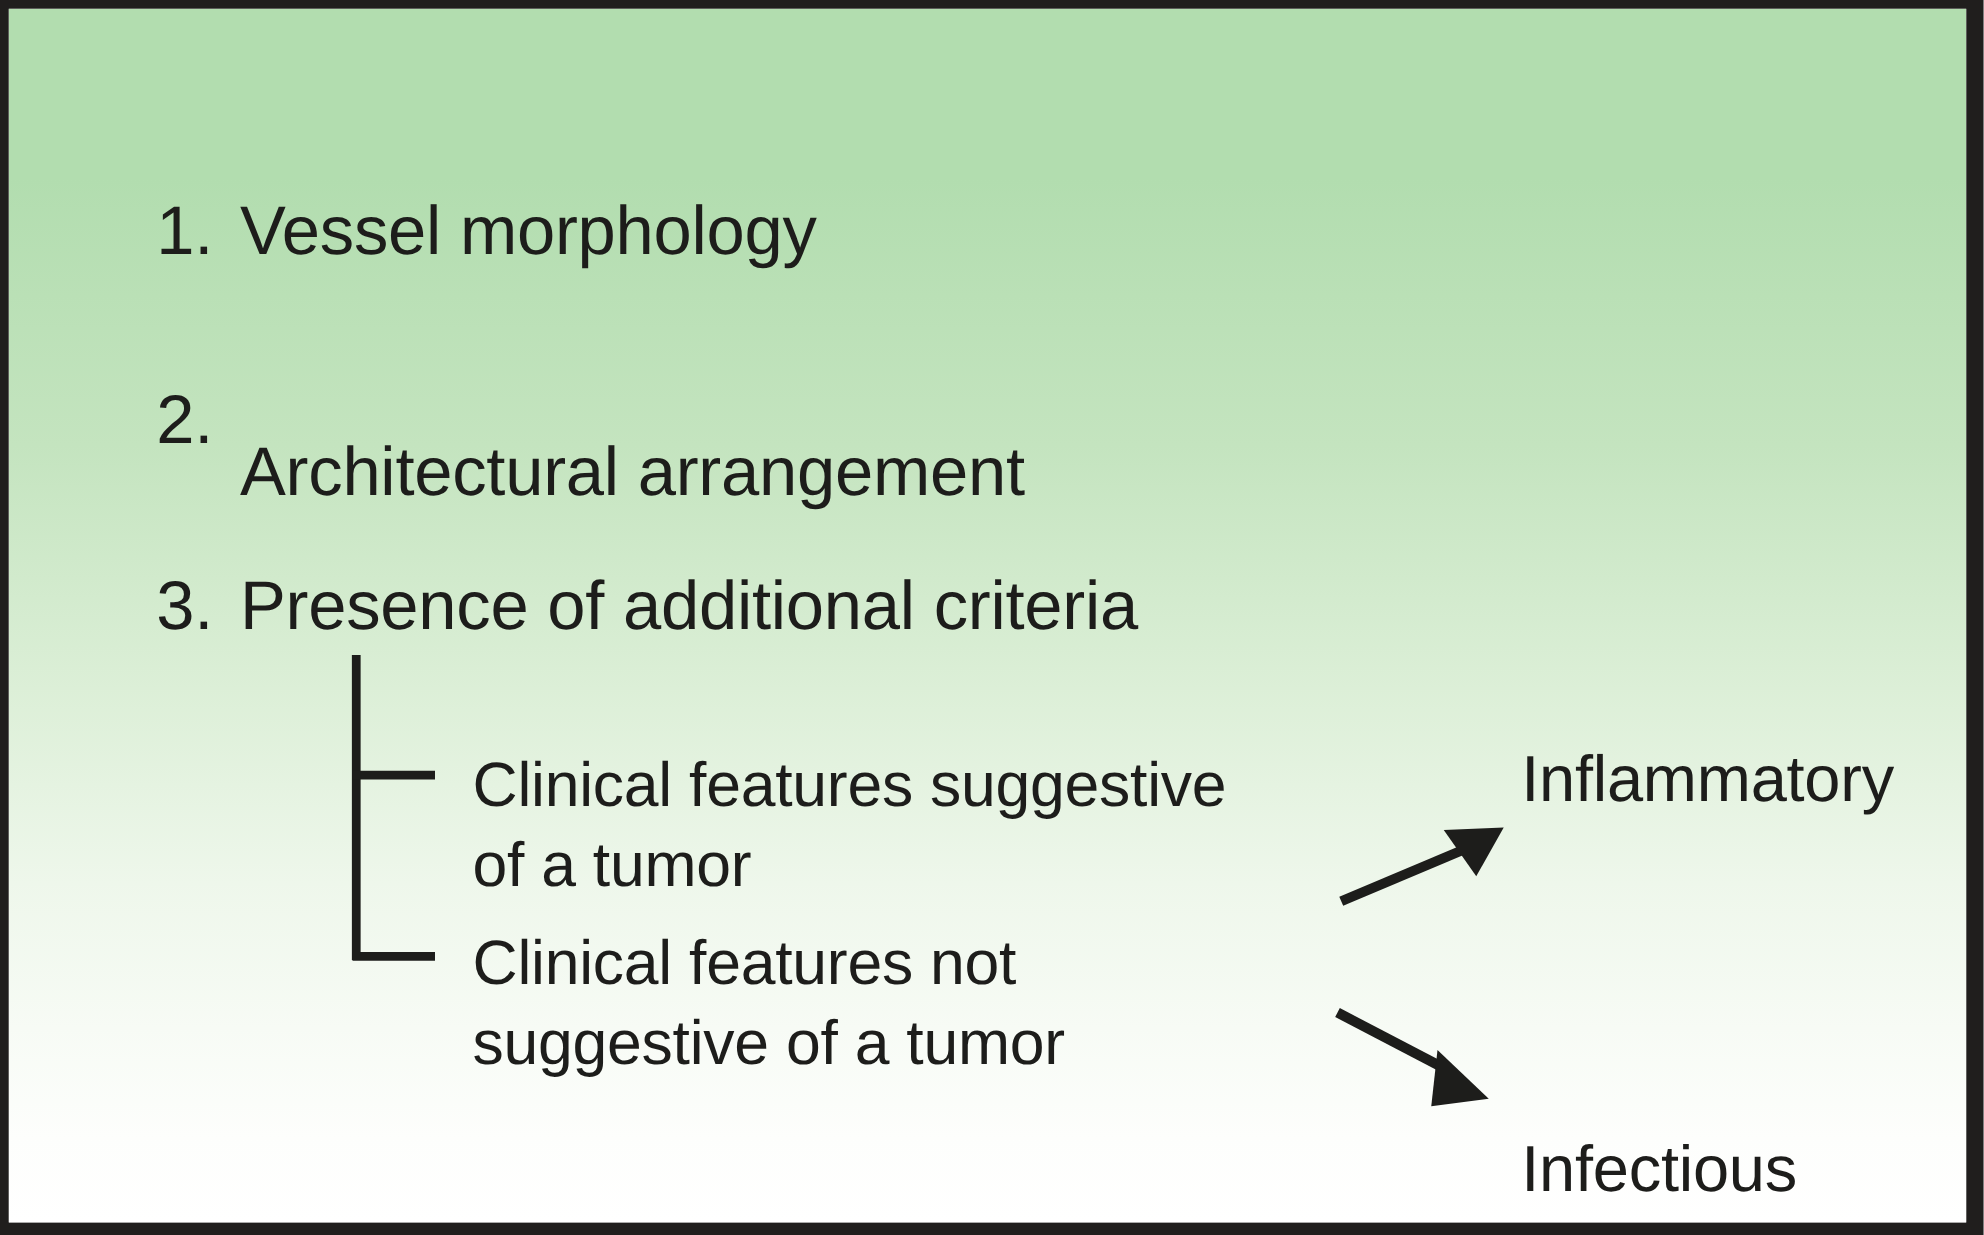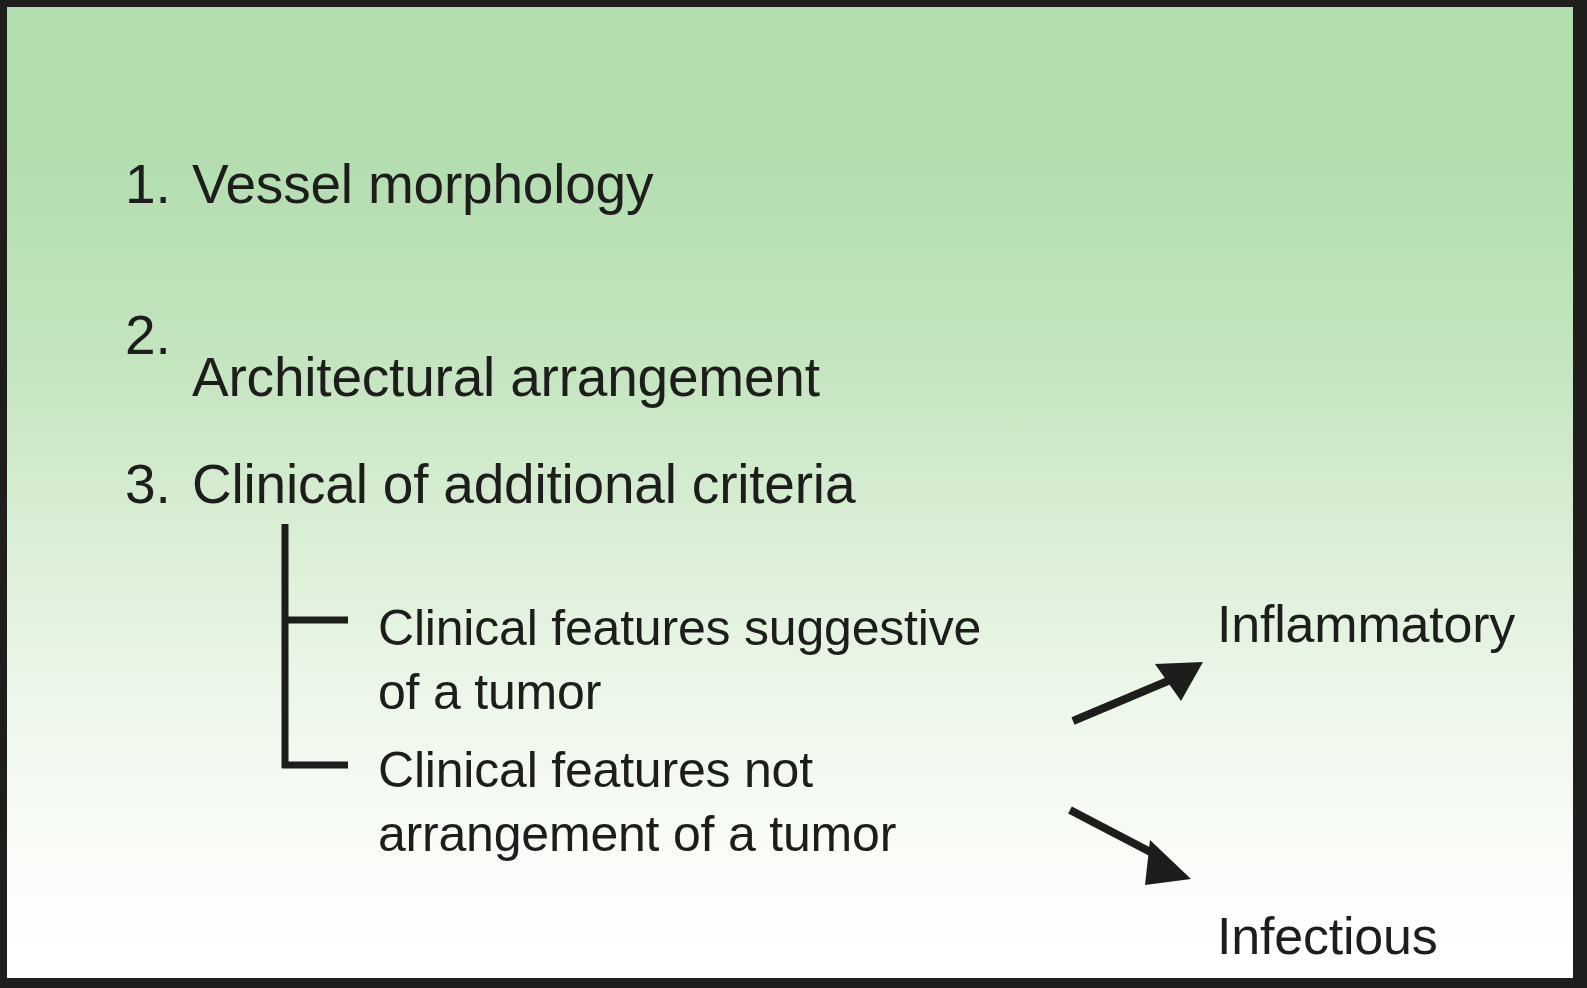--- a/index.html
+++ b/index.html
@@ -70,33 +70,33 @@
 <div id="figure">
   <div id="canvas">
 
     <div class="txt numbered" style="left:118px; top:150px;">1.</div>
     <div class="txt numbered" style="left:185px; top:150px;">Vessel morphology</div>
 
     <div class="txt numbered" style="left:118px; top:301px;">2.</div>
     <div class="txt numbered" style="left:185px; top:301px;margin-top:42px;">Architectural arrangement</div>
 
     <div class="txt numbered" style="left:118px; top:450px;">3.</div>
-    <div class="txt numbered" style="left:185px; top:450px;">Clinical of additional criteria</div>
+    <div class="txt numbered" style="left:185px; top:450px;">Presence of additional criteria</div>
 
     <svg class="bracket-svg" width="1587" height="988">
       <line x1="278" y1="517" x2="278" y2="761" stroke="#1d1d1b" stroke-width="7"></line>
       <line x1="275" y1="613" x2="341" y2="613" stroke="#1d1d1b" stroke-width="7"></line>
       <line x1="275" y1="758" x2="341" y2="758" stroke="#1d1d1b" stroke-width="7"></line>
     </svg>
 
     <div class="txt subitem" style="left:371px; top:653px;">of a tumor</div>
     <div class="txt subitem" style="left:371px; top:589px;">Clinical features suggestive</div>
 
     <div class="txt subitem" style="left:371px; top:731px;text-align:center;">Clinical features not</div>
-    <div class="txt subitem" style="left:371px; top:795px;">arrangement of a tumor</div>
+    <div class="txt subitem" style="left:371px; top:795px;">suggestive of a tumor</div>
 
     <svg class="arrows-svg" width="1587" height="988">
       <g>
         <line x1="1066" y1="714" x2="1168" y2="671" stroke="#1d1d1b" stroke-width="8"></line>
         <polygon points="1196,655 1148,657 1174,694" fill="#1d1d1b"></polygon>
       </g>
       <g>
         <line x1="1063" y1="803" x2="1153" y2="850" stroke="#1d1d1b" stroke-width="8"></line>
         <polygon points="1184,872 1143,833 1138,878" fill="#1d1d1b"></polygon>
       </g>

